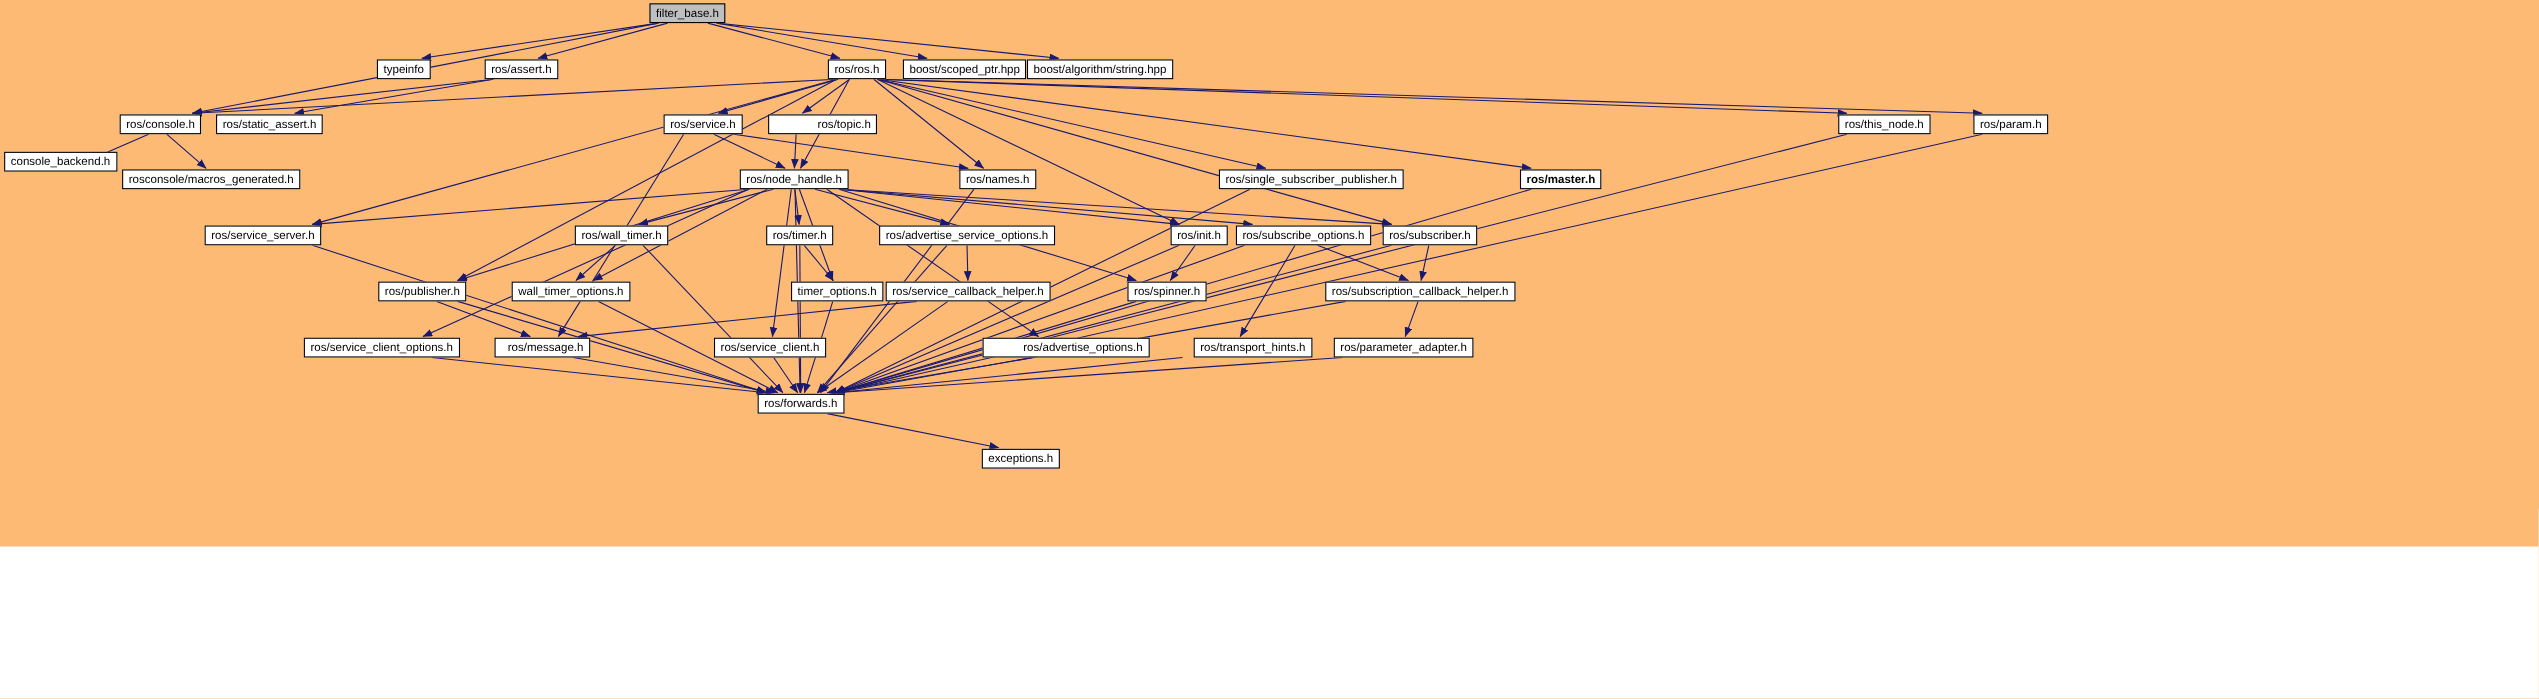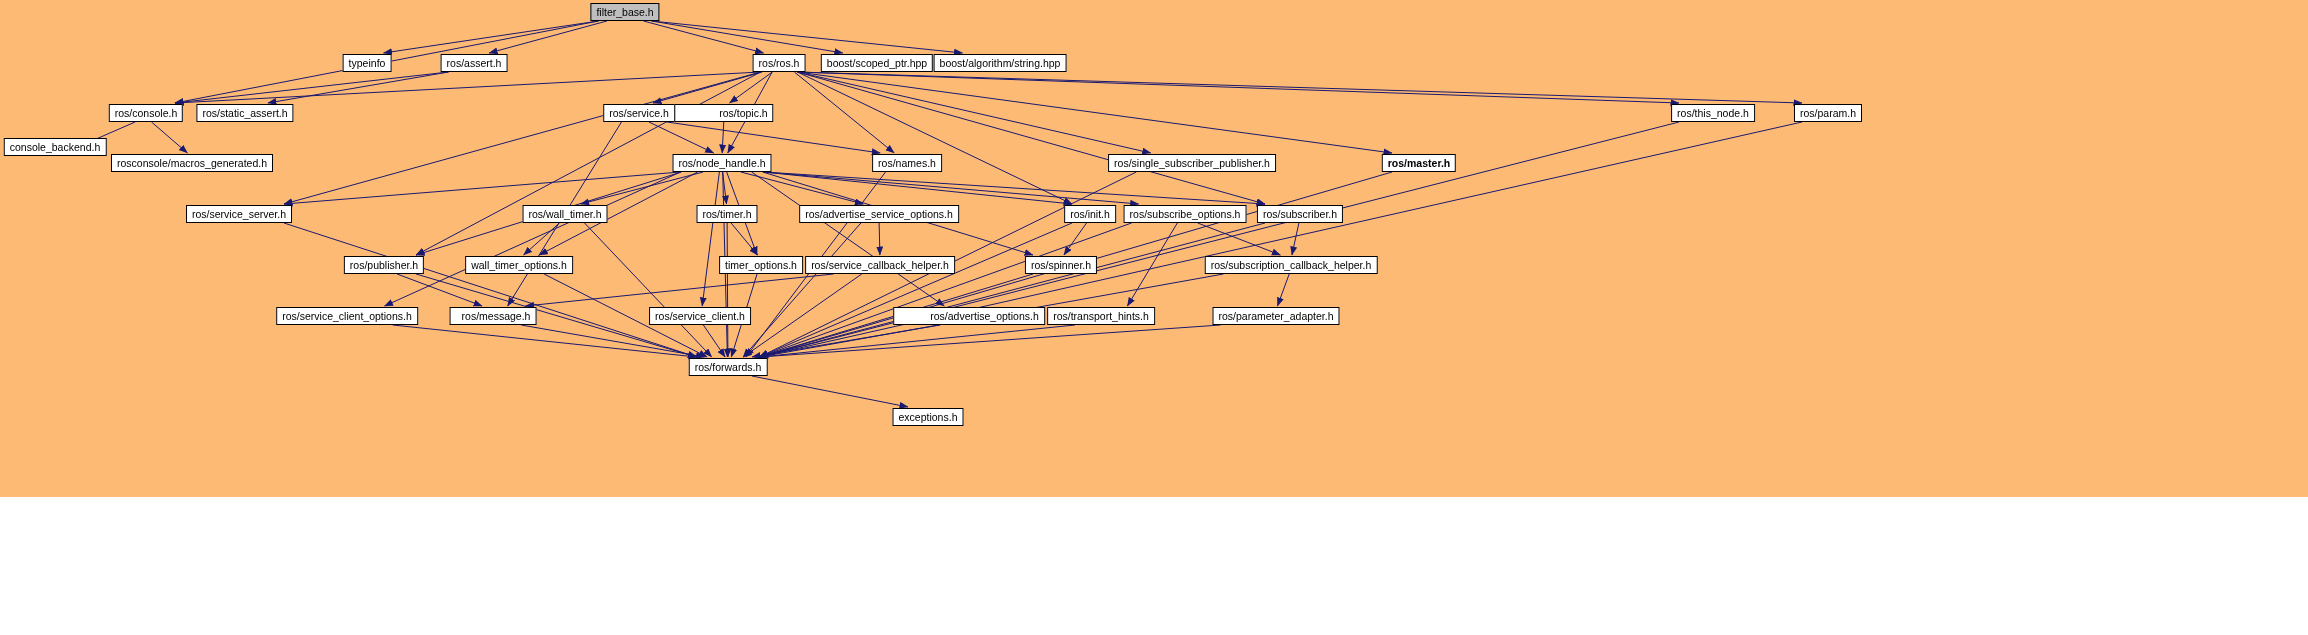--- a/index.html
+++ b/index.html
@@ -126,21 +126,21 @@
     </svg>
     <div class="node root" style="left: 625px; top: 12px;">filter_base.h</div>
     <div class="node" style="left: 367px; top: 63px;">typeinfo</div>
     <div class="node" style="left: 474px; top: 63px;">ros/assert.h</div>
     <div class="node" style="left: 779px; top: 63px;">ros/ros.h</div>
     <div class="node" style="left: 852px; top: 63px; margin-left: 25px;">boost/scoped_ptr.hpp</div>
     <div class="node" style="left: 1000px; top: 63px;">boost/algorithm/string.hpp</div>
     <div class="node" style="left: 146px; top: 113px;">ros/console.h</div>
     <div class="node" style="left: 245px; top: 113px;">ros/static_assert.h</div>
     <div class="node" style="left: 639px; top: 113px;">ros/service.h</div>
-    <div class="node" style="left: 724px; top: 113px; padding-left: 44px;">ros/topic.h</div>
+    <div class="node" style="left: 748px; top: 113px; padding-left: 44px;">ros/topic.h</div>
     <div class="node" style="left: 1713px; top: 113px;">ros/this_node.h</div>
     <div class="node" style="left: 1828px; top: 113px;">ros/param.h</div>
     <div class="node" style="left: 55px; top: 147px;">console_backend.h</div>
     <div class="node" style="left: 192px; top: 163px;">rosconsole/macros_generated.h</div>
     <div class="node" style="left: 722px; top: 163px;">ros/node_handle.h</div>
     <div class="node" style="left: 907px; top: 163px;">ros/names.h</div>
     <div class="node" style="left: 1192px; top: 163px;">ros/single_subscriber_publisher.h</div>
     <div class="node" style="left: 1419px; top: 163px; font-weight: bold;">ros/master.h</div>
     <div class="node" style="left: 239px; top: 214px;">ros/service_server.h</div>
     <div class="node" style="left: 565px; top: 214px;">ros/wall_timer.h</div>
@@ -152,17 +152,17 @@
     <div class="node" style="left: 384px; top: 265px;">ros/publisher.h</div>
     <div class="node" style="left: 519px; top: 265px;">wall_timer_options.h</div>
     <div class="node" style="left: 761px; top: 265px;">timer_options.h</div>
     <div class="node" style="left: 880px; top: 265px;">ros/service_callback_helper.h</div>
     <div class="node" style="left: 1061px; top: 265px;">ros/spinner.h</div>
     <div class="node" style="left: 1291px; top: 265px;">ros/subscription_callback_helper.h</div>
     <div class="node" style="left: 347px; top: 316px;">ros/service_client_options.h</div>
     <div class="node" style="left: 493px; top: 316px; padding-left: 11px;">ros/message.h</div>
     <div class="node" style="left: 700px; top: 316px;">ros/service_client.h</div>
     <div class="node" style="left: 969px; top: 316px; padding-left: 36px;">ros/advertise_options.h</div>
-    <div class="node" style="left: 1101px; top: 316px;">ros/transport_hints.h</div>
+    <div class="node" style="left: 1139px; top: 316px;">ros/transport_hints.h</div>
     <div class="node" style="left: 1276px; top: 316px;">ros/parameter_adapter.h</div>
     <div class="node" style="left: 728px; top: 367px;">ros/forwards.h</div>
     <div class="node" style="left: 928px; top: 417px;">exceptions.h</div>
   </div>
 
 </body></html>

